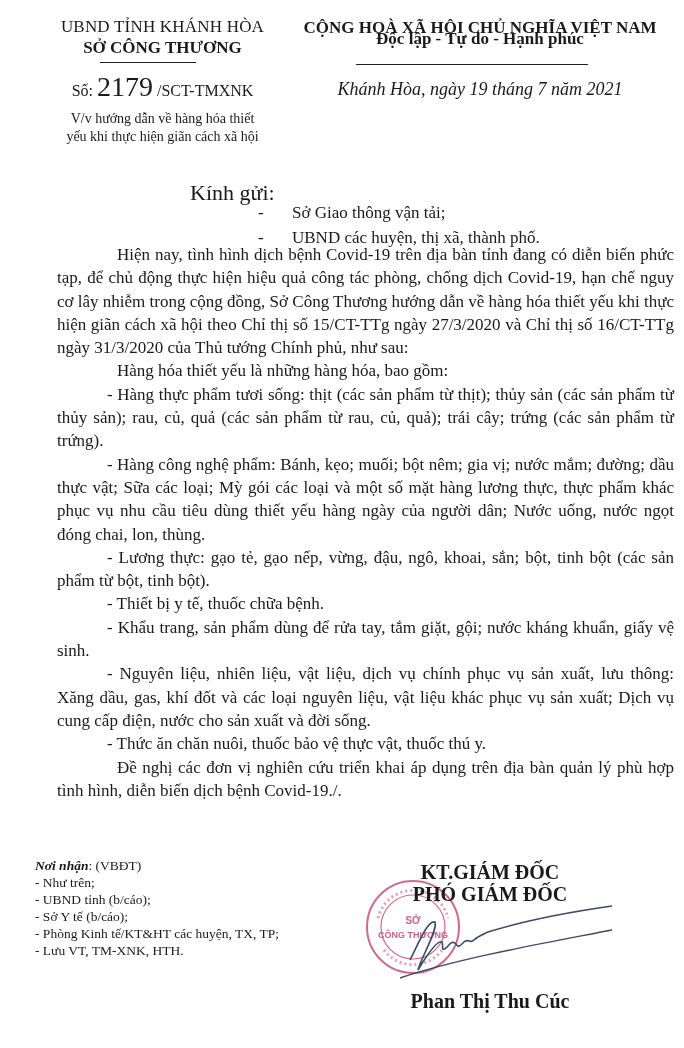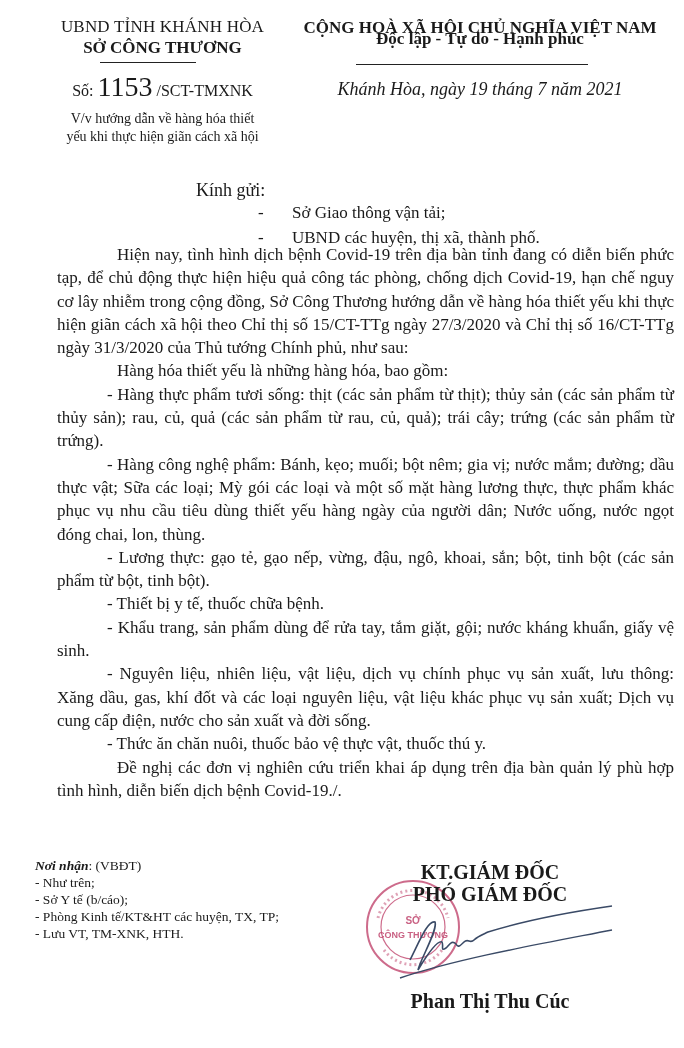--- a/index.html
+++ b/index.html
@@ -21,21 +21,21 @@
   .hl-sub { top: 110px; font-size: 14px; line-height: 18px; }
 
   
   .hr { left: 285px; width: 390px; }
   .hr-1 { top: 18px; font-size: 17px; font-weight: bold; }
   .hr-2 { top: 29px; font-size: 17px; font-weight: bold; }
   .hr-2-line { top: 64px; left: 356px; width: 232px; height: 1px; background: #222; }
   .hr-date { top: 79px; font-size: 18px; font-style: italic; }
 
   
-  .kg { top: 180px; left: 196px; font-size: 18px; }
+  .kg { top: 180px; left: 190px; font-size: 22px; }
   .recip { left: 258px; font-size: 17px; }
   .recip .dash { display: inline-block; width: 34px; }
   .r1 { top: 203px; }
   .r2 { top: 228px; }
 
   
   .body { left: 57px; width: 617px; font-size: 17px; line-height: 23.3px; text-align: justify; }
   .p { margin: 0; }
   .ind { text-indent: 60px; }
   .ind2 { text-indent: 50px; }
@@ -54,21 +54,21 @@
   .signature { left: 380px; top: 900px; width: 240px; height: 90px; }
 </style>
 </head>
 <body>
 
 <div class="abs hl hl-1 center">UBND TỈNH KHÁNH HÒA</div>
 <div class="abs hl hl-2 center">SỞ CÔNG THƯƠNG</div>
 <div class="abs hl-2-line"></div>
 <div class="abs hl hl-num center">
   <span>Số:</span>
-  <span class="num">1153</span>
+  <span class="num">2179</span>
   <span>/SCT-TMXNK</span>
 </div>
 <div class="abs hl hl-sub center">
   <div>V/v hướng dẫn về hàng hóa thiết</div>
   <div>yếu khi thực hiện giãn cách xã hội</div>
 </div>
 
 <div class="abs hr hr-1 center">CỘNG HOÀ XÃ HỘI CHỦ NGHĨA VIỆT NAM</div>
 <div class="abs hr hr-2 center">Độc lập - Tự do - Hạnh phúc</div>
 <div class="abs hr-2-line"></div>
@@ -91,20 +91,21 @@
   <p class="p ind2">- Thiết bị y tế, thuốc chữa bệnh.</p>
   <p class="p ind2">- Khẩu trang, sản phẩm dùng để rửa tay, tắm giặt, gội; nước kháng khuẩn, giấy vệ sinh.</p>
   <p class="p ind2">- Nguyên liệu, nhiên liệu, vật liệu, dịch vụ chính phục vụ sản xuất, lưu thông: Xăng dầu, gas, khí đốt và các loại nguyên liệu, vật liệu khác phục vụ sản xuất; Dịch vụ cung cấp điện, nước cho sản xuất và đời sống.</p>
   <p class="p ind2">- Thức ăn chăn nuôi, thuốc bảo vệ thực vật, thuốc thú y.</p>
   <p class="p ind">Đề nghị các đơn vị nghiên cứu triển khai áp dụng trên địa bàn quản lý phù hợp tình hình, diễn biến dịch bệnh Covid-19./.</p>
 </div>
 
 <div class="abs nn">
   <div><span class="lbl">Nơi nhận</span><span>: (VBĐT)</span></div>
   <div>- Như trên;</div>
+  <div>- UBND tỉnh (b/cáo);</div>
   <div>- Sở Y tế (b/cáo);</div>
   <div>- Phòng Kinh tế/KT&amp;HT các huyện, TX, TP;</div>
   <div>- Lưu VT, TM-XNK, HTH.</div>
 </div>
 
 <div class="abs stamp">
   <svg width="98" height="98" viewBox="0 0 98 98">
     <circle cx="49" cy="49" r="46" fill="none" stroke="#c0466e" stroke-width="2" opacity="0.8"></circle>
     <circle cx="49" cy="49" r="32" fill="none" stroke="#c0466e" stroke-width="1.2" opacity="0.8"></circle>
     <text x="49" y="46" text-anchor="middle" font-family="Liberation Sans, sans-serif" font-size="10" font-weight="bold" fill="#c0466e" opacity="0.85">SỞ</text>

